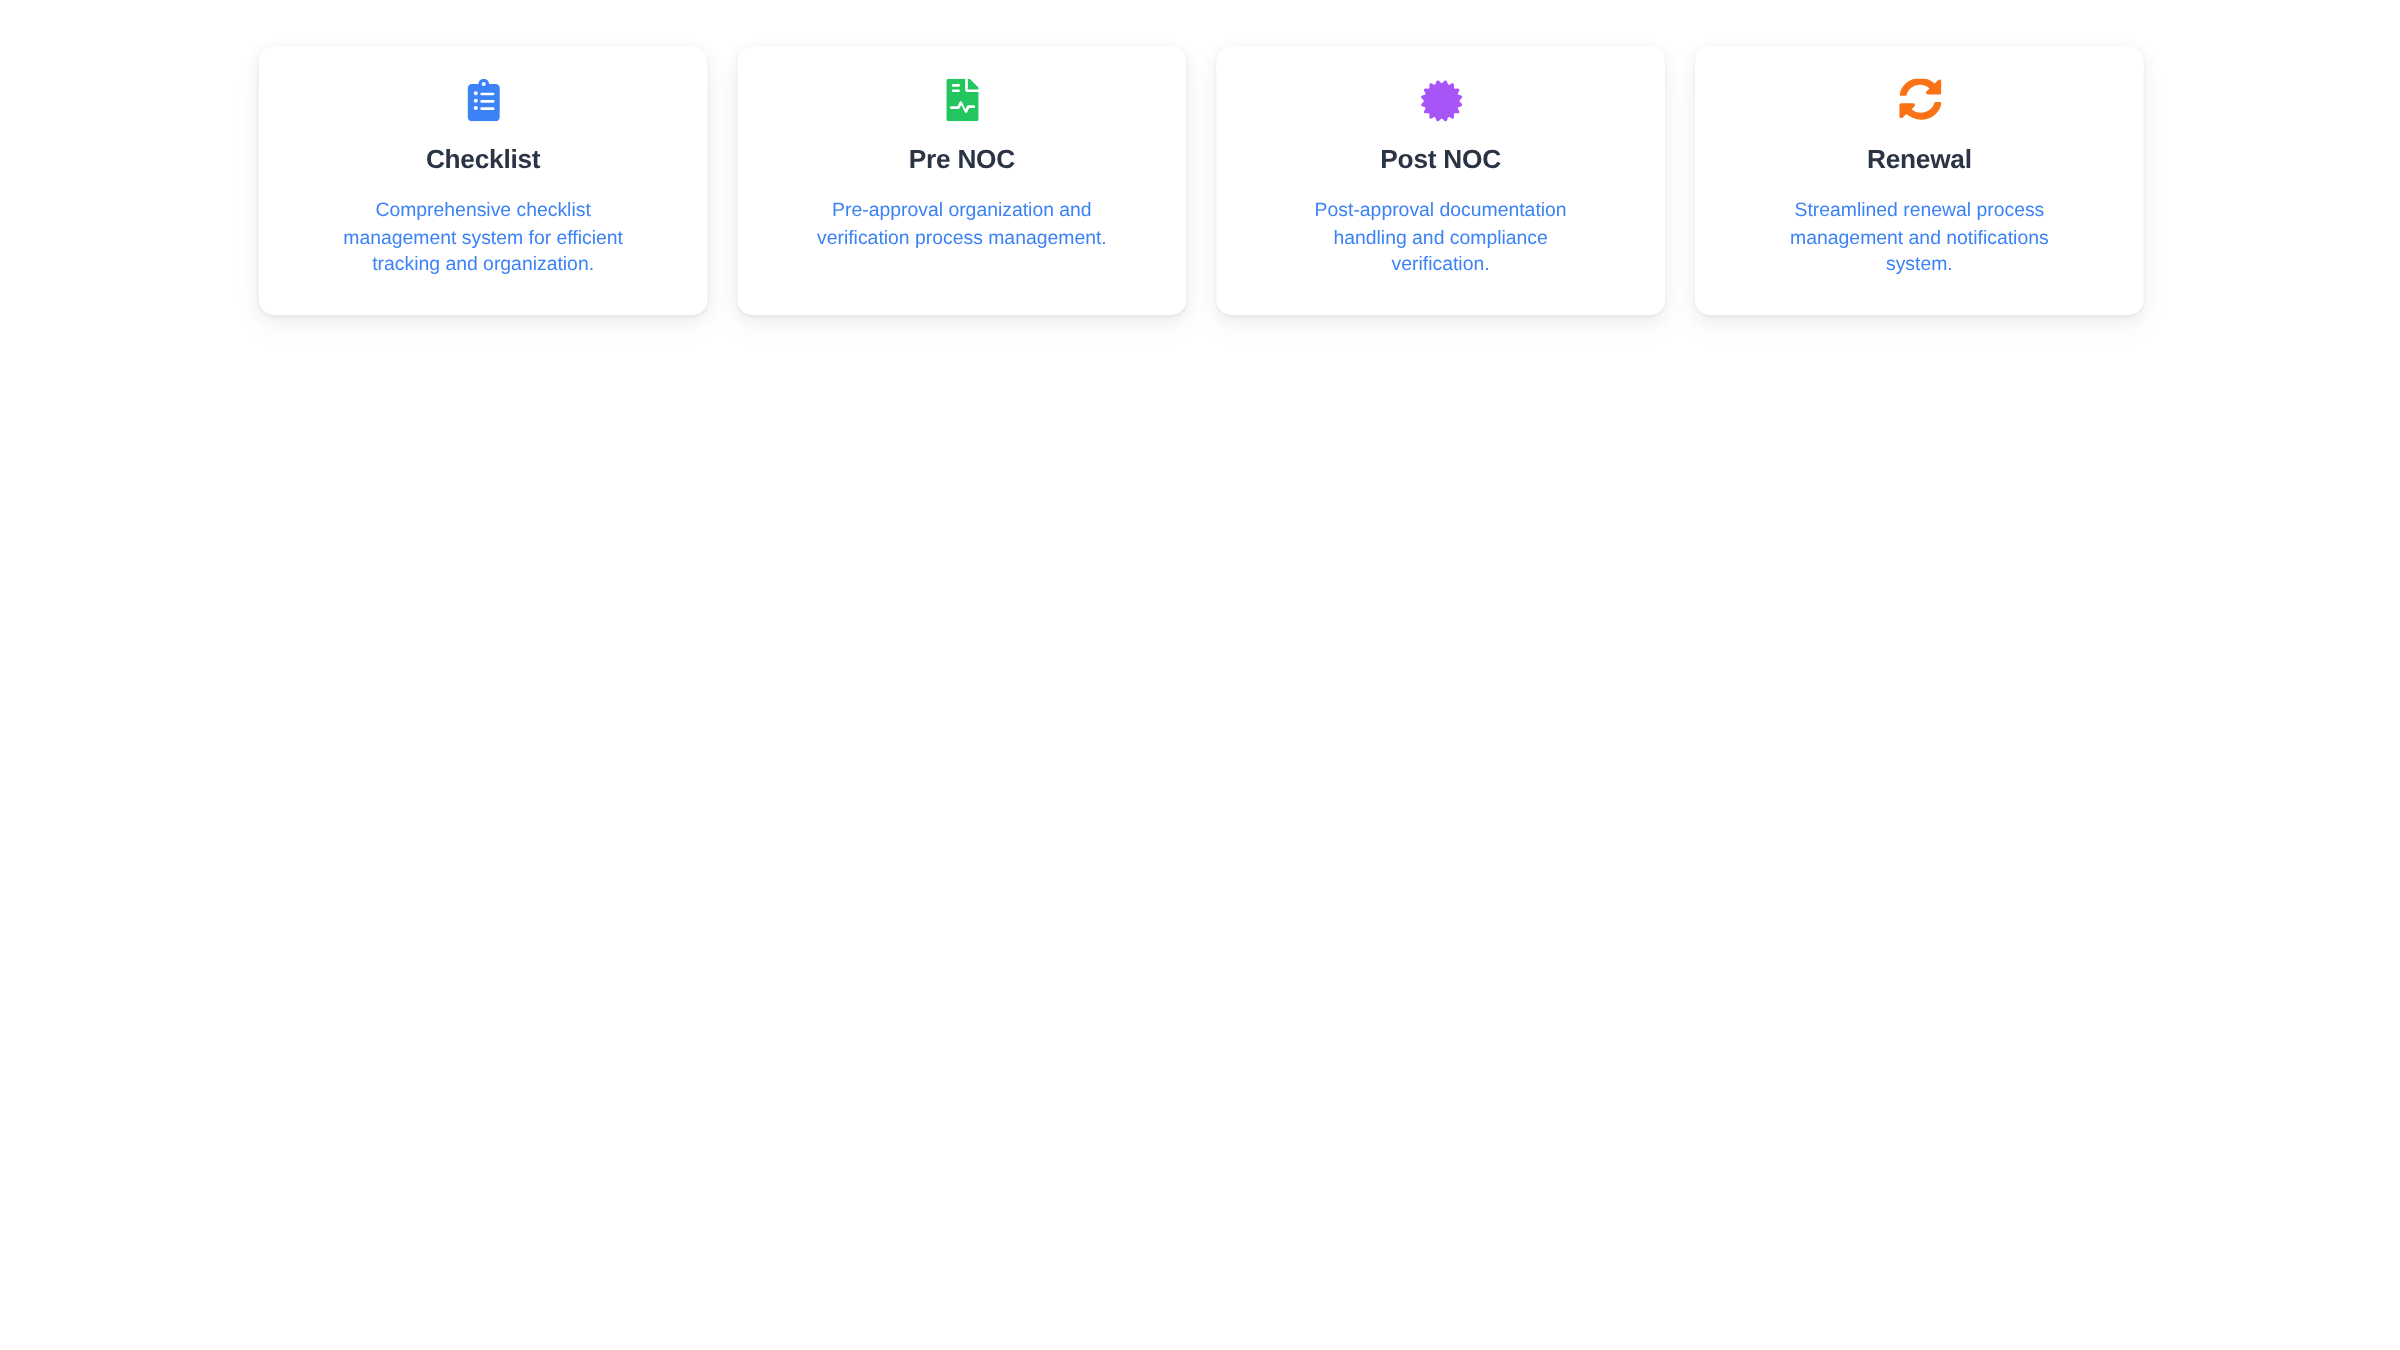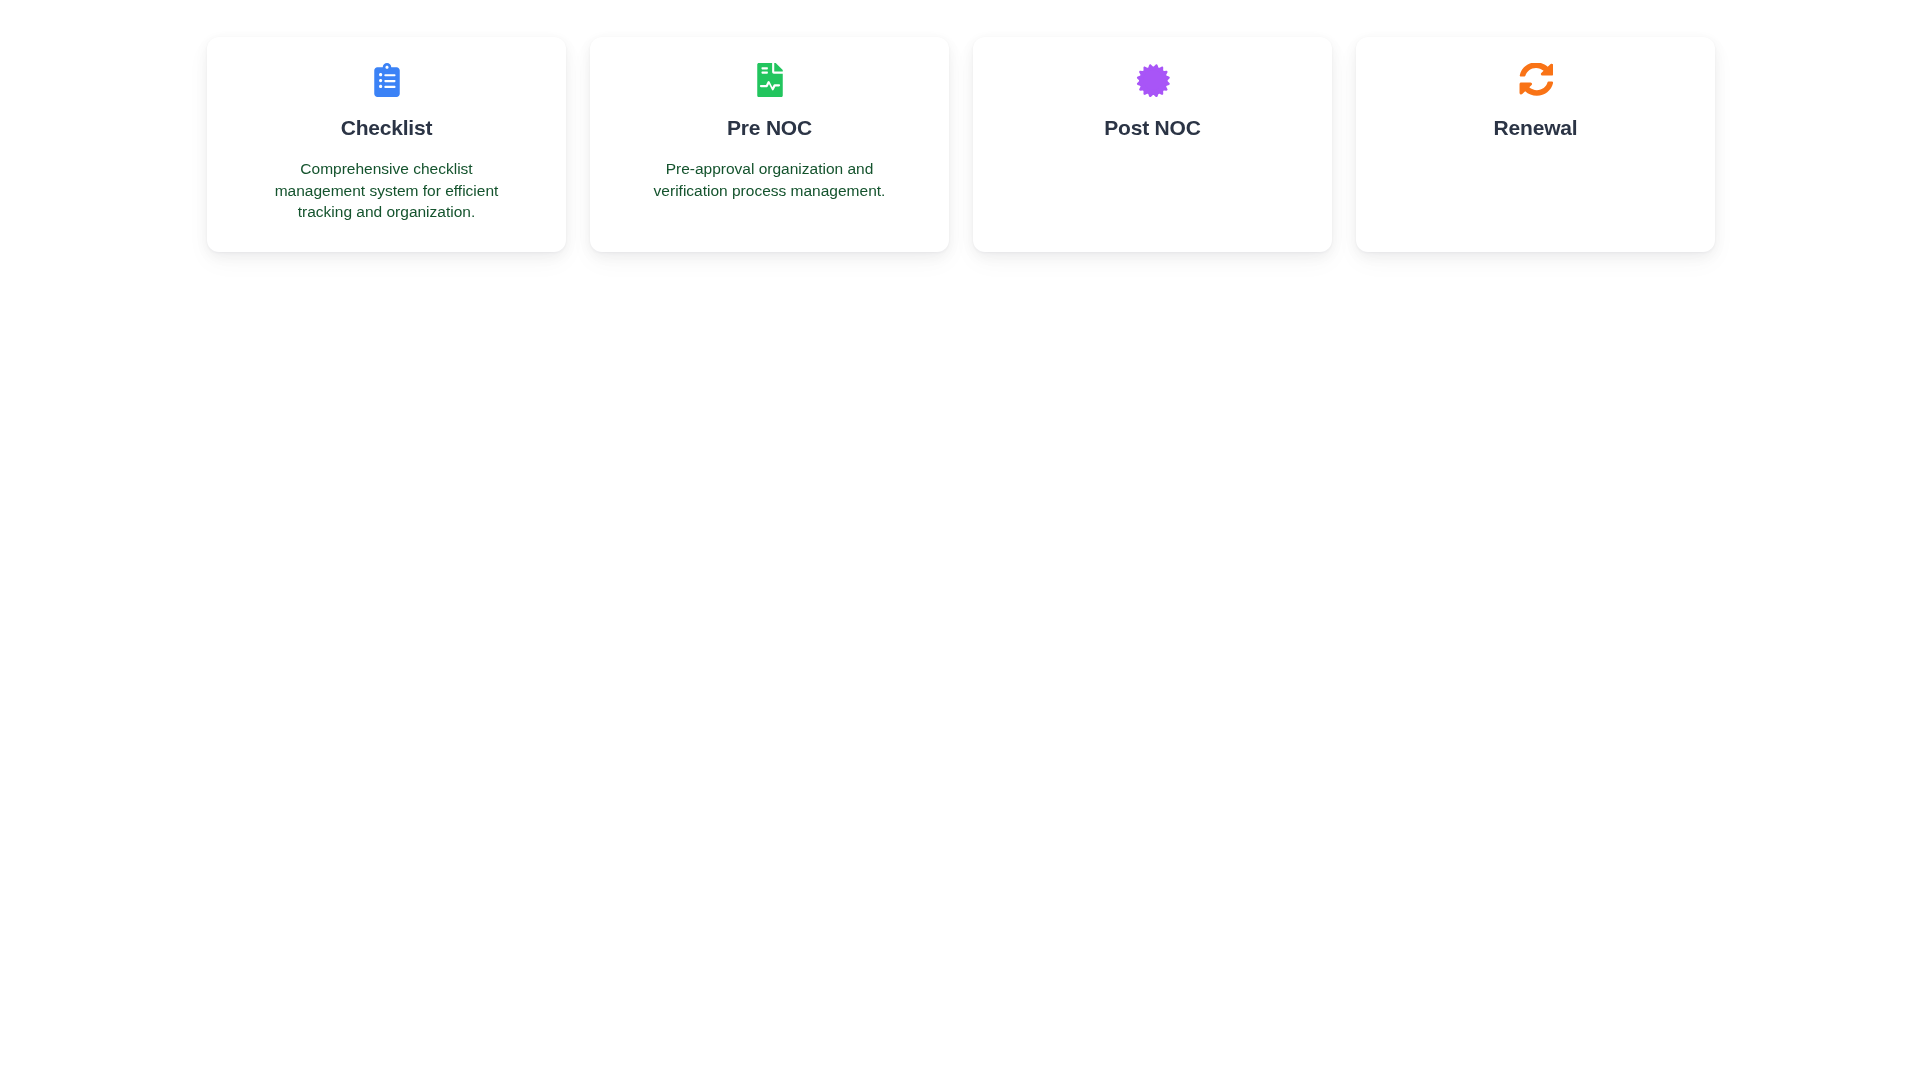--- a/index.html
+++ b/index.html
@@ -64,21 +64,21 @@
     line-height: 1.25;
     color: #2b3445;
     letter-spacing: -0.2px;
     margin-bottom: 17px;
   }
 
   .card-desc {
     font-size: 15.5px;
     font-weight: 400;
     line-height: 1.38;
-    color: #14532d;
+    color: #3b82f6;
     max-width: 250px;
   }
 </style>
 </head>
 <body>
 
 <div class="page">
 
   <div class="card-row">
 
@@ -103,25 +103,27 @@
     </div>
 
     <div class="card">
       <span class="card-icon">
         <svg viewBox="0 0 512 512" aria-hidden="true">
           <path fill="#a855f7" d="M458.6 279.4c-6.2-6.2-6.2-16.4 0-22.6l25.3-25.3c10.6-10.6 6.3-28.6-7.9-33.3l-34.5-11.4c-8.4-2.8-12.3-12.5-8.1-20.3l17.3-32.1c7.1-13.2-2.9-29.1-17.8-28.4l-36.3 1.7c-8.8 .4-16-6.8-15.6-15.6l1.7-36.3c.7-14.9-15.2-24.9-28.4-17.8l-32.1 17.3c-7.8 4.2-17.5 .3-20.3-8.1L290.5 13.2C285.8-1 267.8-5.3 257.2 5.3L231.9 30.6c-6.2 6.2-16.4 6.2-22.6 0L184 5.3C173.4-5.3 155.4-1 150.7 13.2l-11.4 34.5c-2.8 8.4-12.5 12.3-20.3 8.1L86.9 38.5C73.7 31.4 57.8 41.4 58.5 56.3l1.7 36.3c.4 8.8-6.8 16-15.6 15.6l-36.3-1.7c-14.9-.7-24.9 15.2-17.8 28.4l17.3 32.1c4.2 7.8 .3 17.5-8.1 20.3L-34.8 198.7c-14.2 4.7-18.5 22.7-7.9 33.3l25.3 25.3c6.2 6.2 6.2 16.4 0 22.6l-25.3 25.3c-10.6 10.6-6.3 28.6 7.9 33.3l34.5 11.4c8.4 2.8 12.3 12.5 8.1 20.3L-9.5 402.3c-7.1 13.2 2.9 29.1 17.8 28.4l36.3-1.7c8.8-.4 16 6.8 15.6 15.6l-1.7 36.3c-.7 14.9 15.2 24.9 28.4 17.8l32.1-17.3c7.8-4.2 17.5-.3 20.3 8.1l11.4 34.5c4.7 14.2 22.7 18.5 33.3 7.9l25.3-25.3c6.2-6.2 16.4-6.2 22.6 0l25.3 25.3c10.6 10.6 28.6 6.3 33.3-7.9l11.4-34.5c2.8-8.4 12.5-12.3 20.3-8.1l32.1 17.3c13.2 7.1 29.1-2.9 28.4-17.8l-1.7-36.3c-.4-8.8 6.8-16 15.6-15.6l36.3 1.7c14.9 .7 24.9-15.2 17.8-28.4l-17.3-32.1c-4.2-7.8-.3-17.5 8.1-20.3l34.5-11.4c14.2-4.7 18.5-22.7 7.9-33.3l-25.3-25.3z" transform="translate(38 0) scale(0.92) translate(22 22)"></path>
           <circle fill="#a855f7" cx="256" cy="256" r="150"></circle>
         </svg>
       </span>
       <div class="card-title">Post NOC</div>
+      <div class="card-desc">Post-approval documentation handling and compliance verification.</div>
     </div>
 
     <div class="card">
       <span class="card-icon">
         <svg viewBox="0 0 512 512" aria-hidden="true">
           <path fill="#f97316" d="M370.7 133.3C339.5 104 298.9 88 256 88c-77.5 0-142.3 53.4-160.1 125.2-1.8 7.2-8.2 12.3-15.6 12.3H28.1C17.9 225.5 10 216.4 11.6 206.3 31.8 87.5 135 0 256 0c68.6 0 130.8 27.2 176.5 71.4L476.4 27.6C491.5 12.5 517.3 23.2 517.3 44.6v140.7c0 13.3-10.7 24-24 24H352.6c-21.4 0-32.1-25.9-17-41L370.7 133.3zM32 320h140.7c21.4 0 32.1 25.9 17 41l-35.1 35.1c31.2 29.3 71.8 45.3 114.7 45.3 77.4 0 142.2-53.3 160.1-125.1 1.8-7.2 8.2-12.3 15.6-12.3h52.3c10.2 0 18.1 9.1 16.5 19.2C493.6 442.5 390.4 530 269.4 530c-68.6 0-130.8-27.2-176.5-71.4L49 502.4C33.9 517.5 8 506.8 8 485.4V344c0-13.3 10.7-24 24-24z" transform="translate(0 -10) scale(1 0.95)"></path>
         </svg>
       </span>
       <div class="card-title">Renewal</div>
+      <div class="card-desc">Streamlined renewal process management and notifications system.</div>
     </div>
 
   </div>
 </div>
 
 </body></html>

